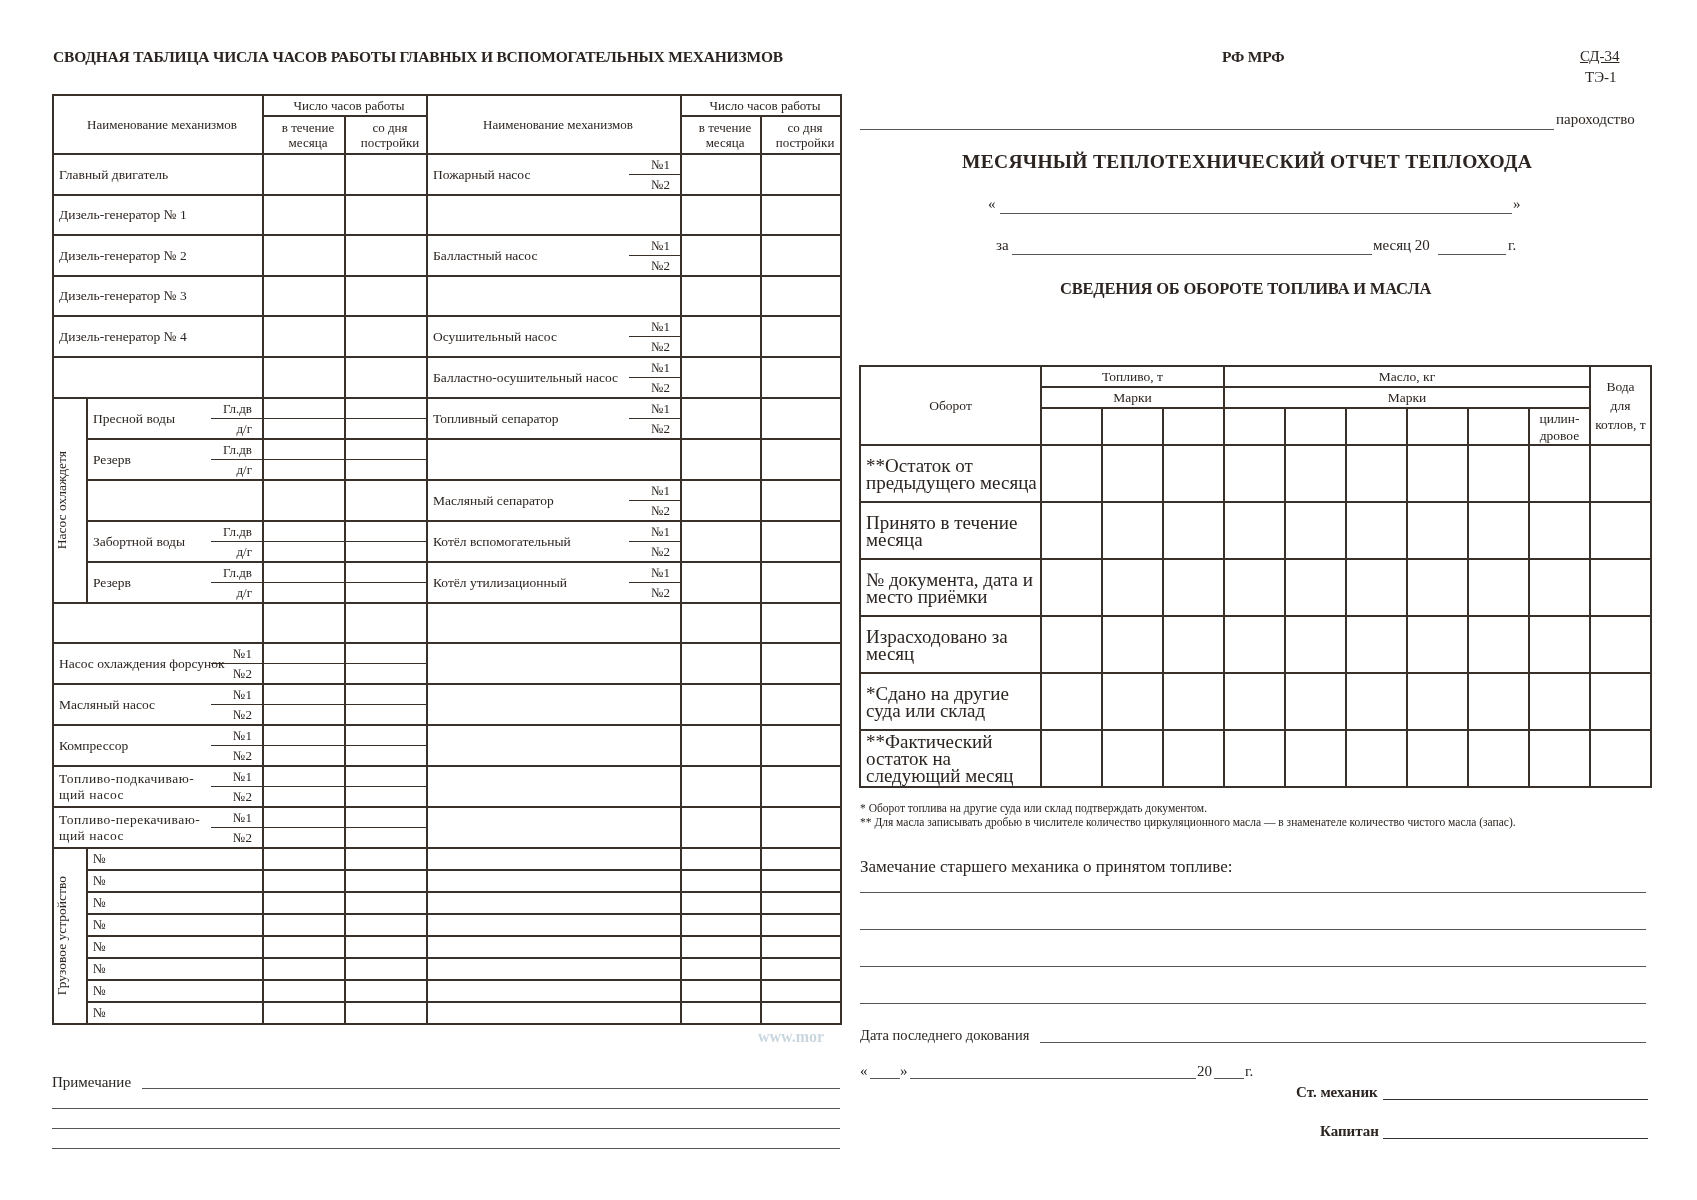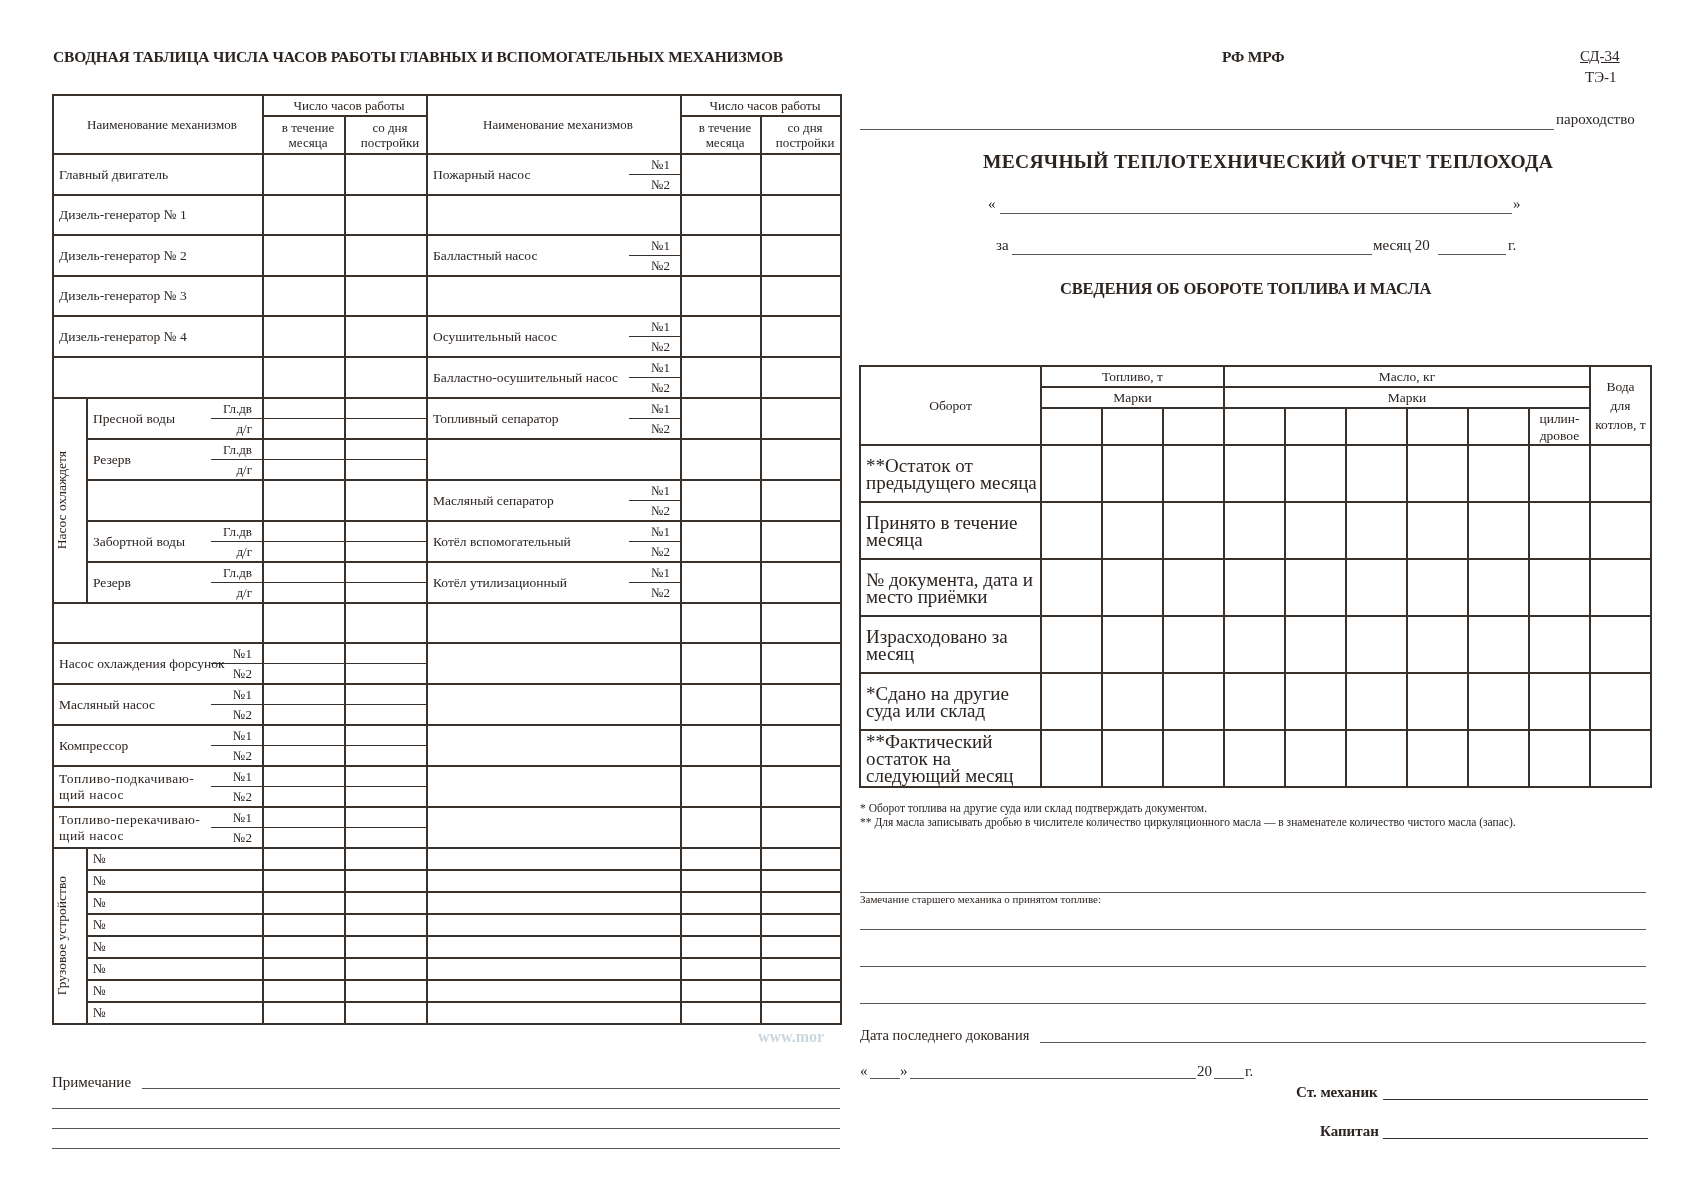--- a/index.html
+++ b/index.html
@@ -373,21 +373,21 @@
 <div class="line" style="left:52px;top:1128px;width:788px;"></div>
 <div class="line" style="left:52px;top:1148px;width:788px;"></div>
 
 <div class="abs ttl" style="left:1222px;top:48px;text-align:right;">РФ МРФ</div>
 <div class="abs txt" style="left:1580px;top:48px;text-decoration:underline;">СД-34</div>
 <div class="abs txt" style="left:1585px;top:69px;">ТЭ-1</div>
 
 <div class="line" style="left:860px;top:129px;width:694px;"></div>
 <div class="abs txt" style="left:1556px;top:111px;">пароходство</div>
 
-<div class="abs ttl" style="left:962px;top:151px;font-size:19.5px;letter-spacing:0.3px;margin-left:21px;">МЕСЯЧНЫЙ  ТЕПЛОТЕХНИЧЕСКИЙ  ОТЧЕТ  ТЕПЛОХОДА</div>
+<div class="abs ttl" style="left:962px;top:151px;font-size:19.5px;letter-spacing:0.3px;">МЕСЯЧНЫЙ  ТЕПЛОТЕХНИЧЕСКИЙ  ОТЧЕТ  ТЕПЛОХОДА</div>
 
 <div class="abs txt" style="left:988px;top:196px;">«</div>
 <div class="line" style="left:1000px;top:213px;width:512px;"></div>
 <div class="abs txt" style="left:1513px;top:196px;">»</div>
 
 <div class="abs txt" style="left:996px;top:237px;">за</div>
 <div class="line" style="left:1012px;top:254px;width:360px;"></div>
 <div class="abs txt" style="left:1373px;top:237px;">месяц 20</div>
 <div class="line" style="left:1438px;top:254px;width:68px;"></div>
 <div class="abs txt" style="left:1508px;top:237px;">г.</div>
@@ -507,21 +507,21 @@
         <td></td>
         <td></td>
         <td></td>
       </tr>
 </tbody>
   </table>
 
 <div class="abs foot" style="left:860px;top:802px;">*  Оборот топлива на другие суда или склад подтверждать документом.</div>
 <div class="abs foot" style="left:860px;top:816px;">** Для масла записывать дробью в числителе количество циркуляционного масла — в знаменателе количество чистого масла (запас).</div>
 
-<div class="abs txt" style="left:860px;top:857px;font-size:11px;margin-top:36px;">Замечание старшего механика о принятом топливе:</div>
+<div class="abs txt" style="left:860px;top:857px;font-size:17px;">Замечание старшего механика о принятом топливе:</div>
 <div class="line" style="left:860px;top:892px;width:786px;"></div>
 <div class="line" style="left:860px;top:929px;width:786px;"></div>
 <div class="line" style="left:860px;top:966px;width:786px;"></div>
 <div class="line" style="left:860px;top:1003px;width:786px;"></div>
 
 <div class="abs wm" style="left:758px;top:1028px;">www.mor</div>
 <div class="abs txt" style="left:860px;top:1027px;font-size:14.5px;">Дата последнего докования</div>
 <div class="line" style="left:1040px;top:1042px;width:606px;"></div>
 
 <div class="abs txt" style="left:860px;top:1063px;">«</div>

